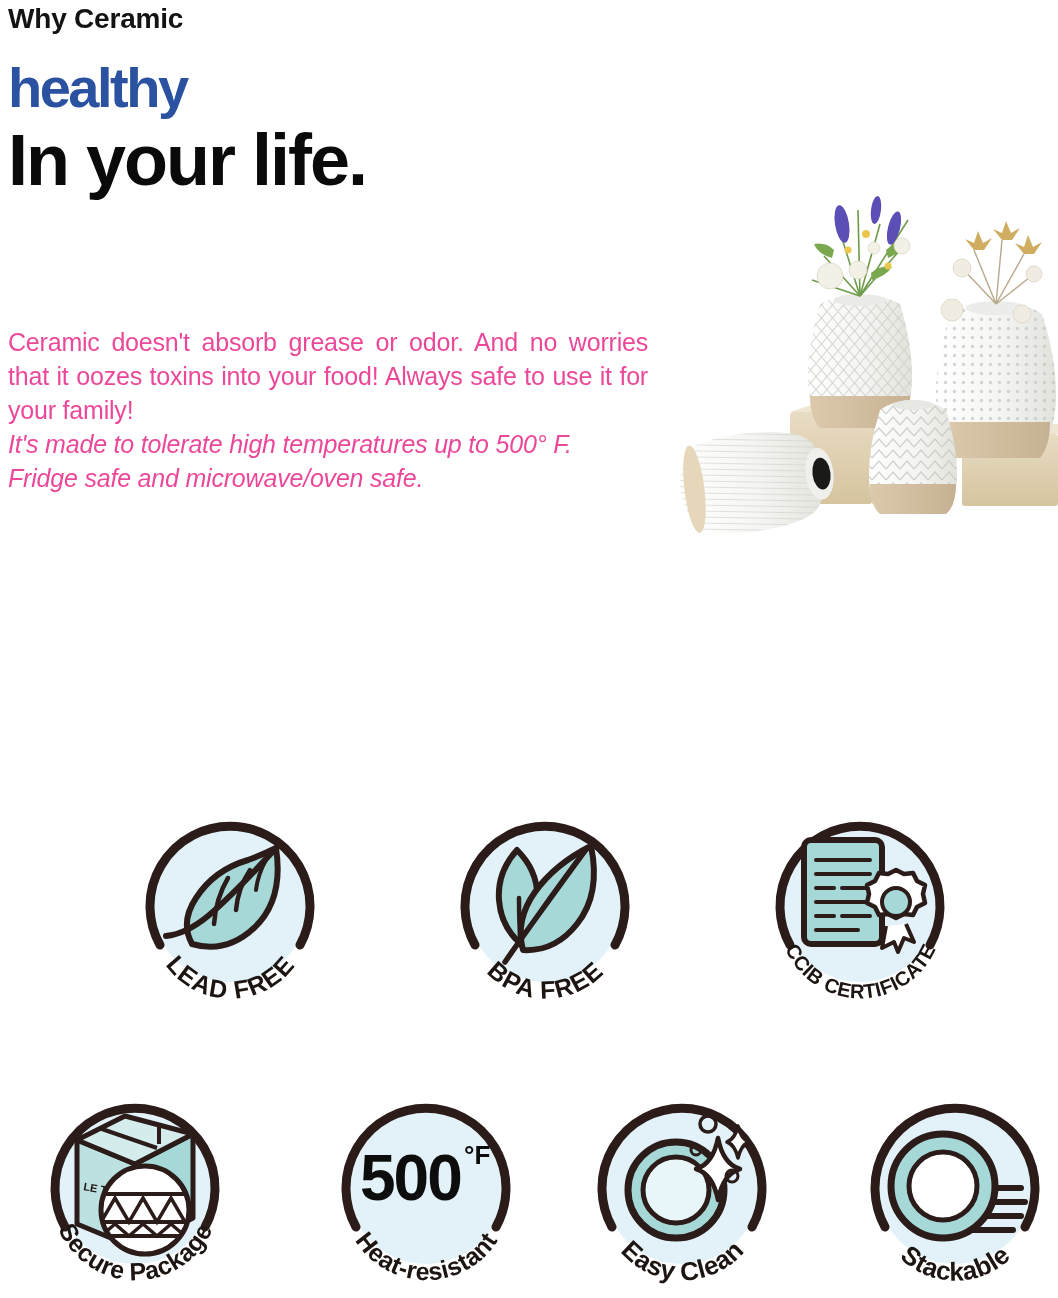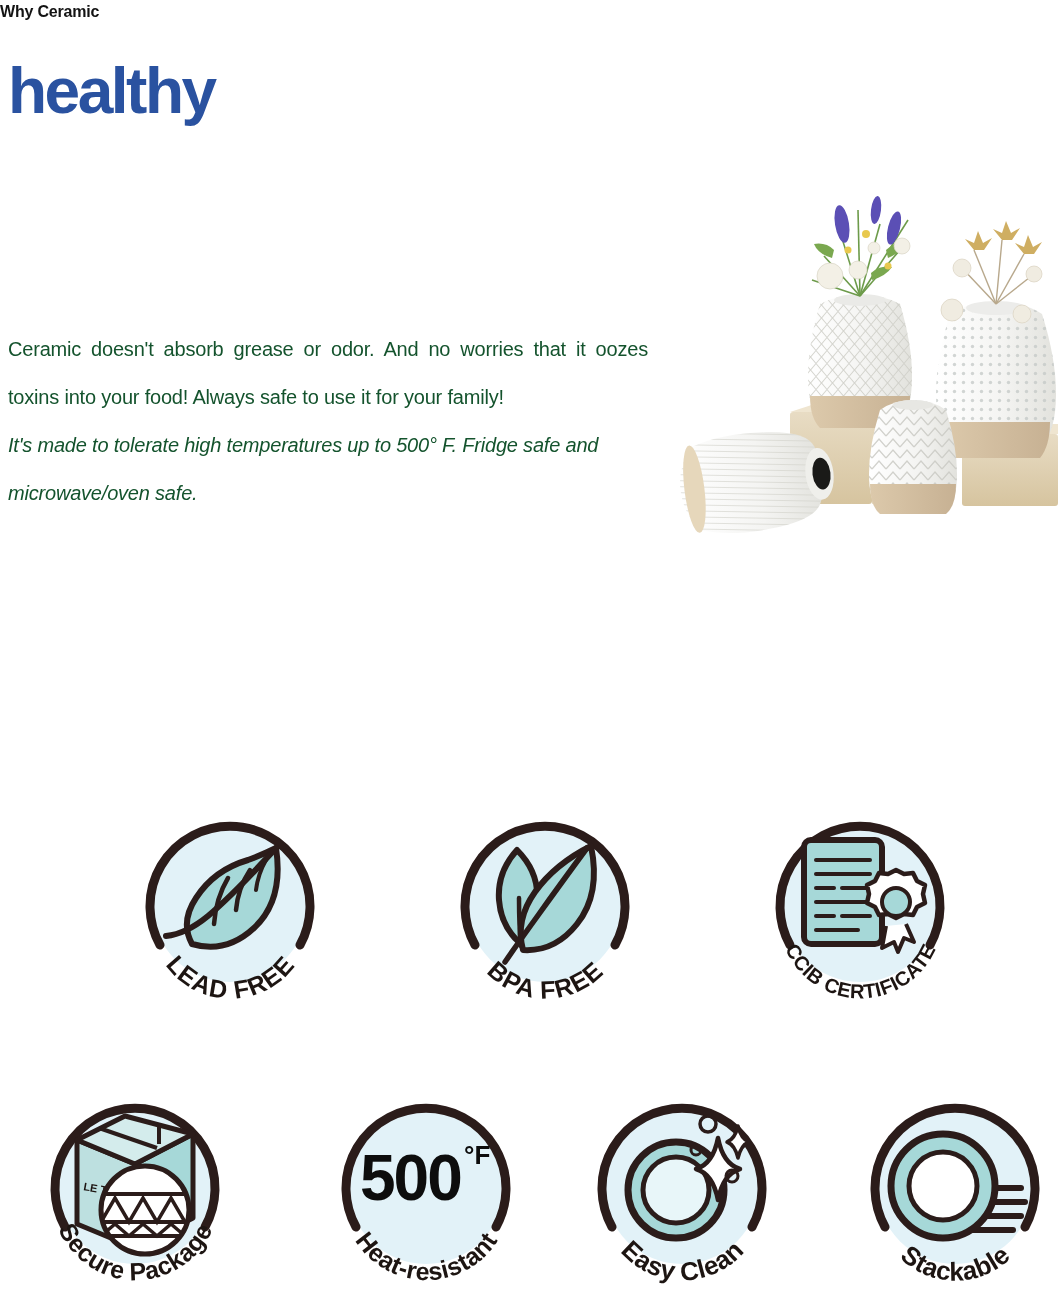--- a/index.html
+++ b/index.html
@@ -9,52 +9,52 @@
     height: 1298px;
     background: #ffffff;
     font-family: "Liberation Sans", sans-serif;
     overflow: hidden;
   }
   .page { position: relative; width: 1058px; height: 1298px; background:#fff; }
 
   
   .eyebrow {
     position: absolute;
-    left: 0; top: 2px;
-    font-size: 16px;
+    left: 8px; top: 2px;
+    font-size: 28px;
     font-weight: bold;
     color: #131313;
     letter-spacing: -0.2px;
     line-height: 1.2;
   }
 
   
   .headline-wrap { position: absolute; left: 8px; top: 62px; width: 660px; }
   .headline-1 {
-    font-size: 64px;
+    font-size: 56px;
     font-weight: bold;
     color: #2a52a0;
     line-height: 0.92;
     letter-spacing: -2.5px;
   }
   .headline-2 {
     font-size: 72px;
     font-weight: bold;
     color: #0a0a0a;
     line-height: 1.0;
     letter-spacing: -2px;
     margin-top: 10px;
   }
 
   
   .body-wrap { position: absolute; left: 8px; top: 325px; width: 640px; }
   .body-p {
-    font-size: 20px;
-    color: #14532d;
-    line-height: 48px;
+    font-size: 25px;
+    color: #ec4899;
+    line-height: 34px;
     text-align: justify;
     letter-spacing: -0.2px;
   }
   .body-p.nojustify { text-align: left; font-style: italic; }
 
   
   .photo {
     position: absolute;
     left: 662px; top: 162px;
     width: 396px; height: 418px;
@@ -74,20 +74,21 @@
 </style>
 </head>
 <body>
 
 <div class="page">
 
   <div class="eyebrow">Why Ceramic</div>
 
   <div class="headline-wrap">
     <div class="headline-1">healthy</div>
+    <div class="headline-2">In your life.</div>
   </div>
 
   <div class="body-wrap">
     <div class="body-p">Ceramic doesn't absorb grease or odor. And no worries that it oozes toxins into your food! Always safe to use it for your family!</div>
     <div class="body-p nojustify">It's made to tolerate high temperatures up to 500° F. Fridge safe and microwave/oven safe.</div>
   </div>
 
   <div class="photo">
     <svg viewBox="0 0 396 418" xmlns="http://www.w3.org/2000/svg">
       <defs>

